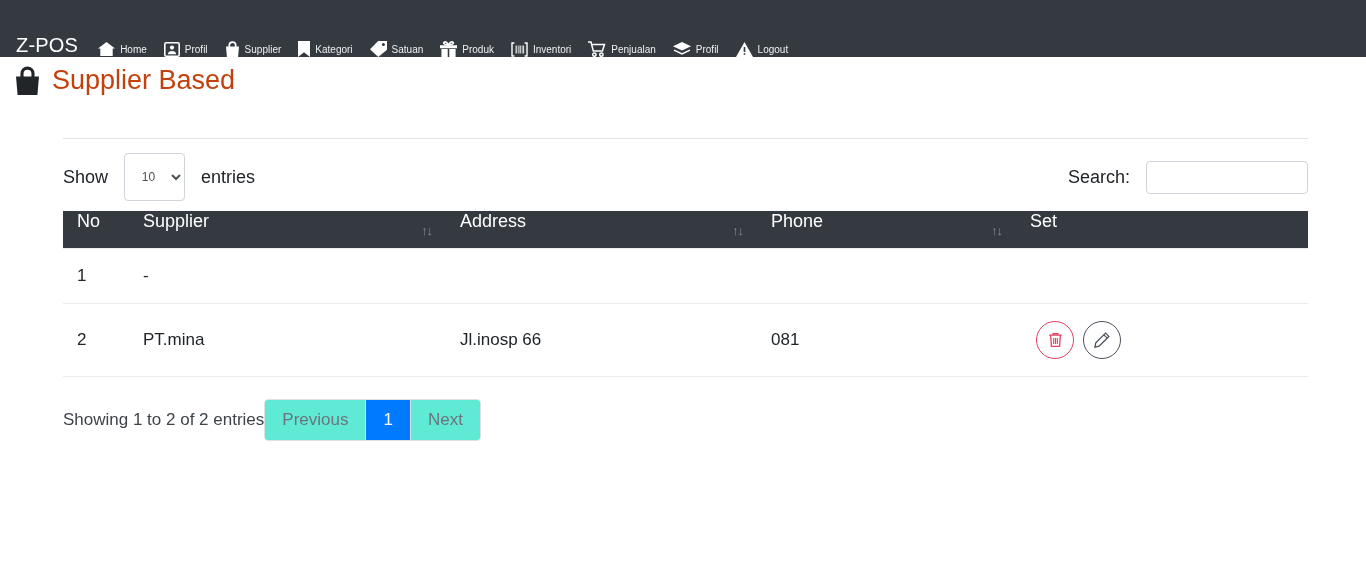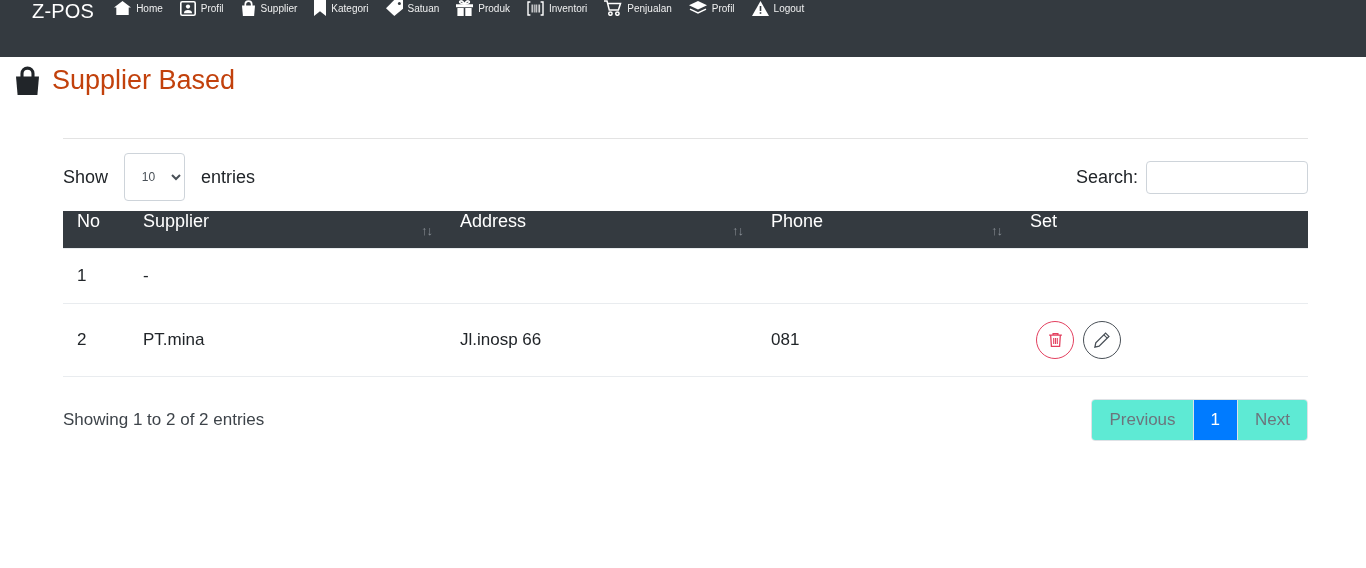--- a/index.html
+++ b/index.html
@@ -10,22 +10,22 @@
     font-family: "Liberation Sans", sans-serif;
     color: #212529;
     overflow: hidden;
   }
 
   
   .navbar {
     height: 57px;
     background: #343a40;
     display: flex;
-    align-items: flex-start;
-    padding: 0 32px;
+    align-items: flex-end;
+    padding: 0 16px;
     white-space: nowrap;
   }
   .brand {
     color: #ffffff;
     font-size: 20px;
     letter-spacing: .2px;
     margin-right: 20px;
     text-decoration: none;
   }
   .nav-list { display: flex; align-items: center; }
@@ -90,21 +90,21 @@
     font-size: 12px;
     color: #495057;
     padding: 5px 6px;
     border: 1px solid #ced4da;
     border-radius: 4px;
     background: #fff;
     height: 48px;
     width: 61px;
     text-align: center;
   }
-  .filter-box { display: flex; align-items: center; gap: 8px; font-size: 18px; color: #212529; }
+  .filter-box { display: flex; align-items: center; gap: 16px; font-size: 18px; color: #212529; }
   .filter-box input {
     font-family: "Liberation Sans", sans-serif;
     font-size: 15px;
     border: 1px solid #ced4da;
     border-radius: 4px;
     background: #fff;
     height: 33px;
     width: 162px;
     padding: 4px 8px;
     outline: none;
@@ -154,21 +154,20 @@
     cursor: pointer;
   }
   .circle-btn.danger { border: 1px solid #e3405f; }
   .circle-btn.dark { border: 1px solid #495057; }
   .circle-btn svg { display: block; }
 
   
   .tfoot {
     display: flex;
     align-items: center;
-    justify-content: space-between;
     padding-top: 22px;
   }
   .info { font-size: 17px; color: #3e444a; }
   .pagination {
     display: flex;
     border: 1px solid #dee2e6;
     border-radius: 4px;
     overflow: hidden;
   }
   .page-link {

